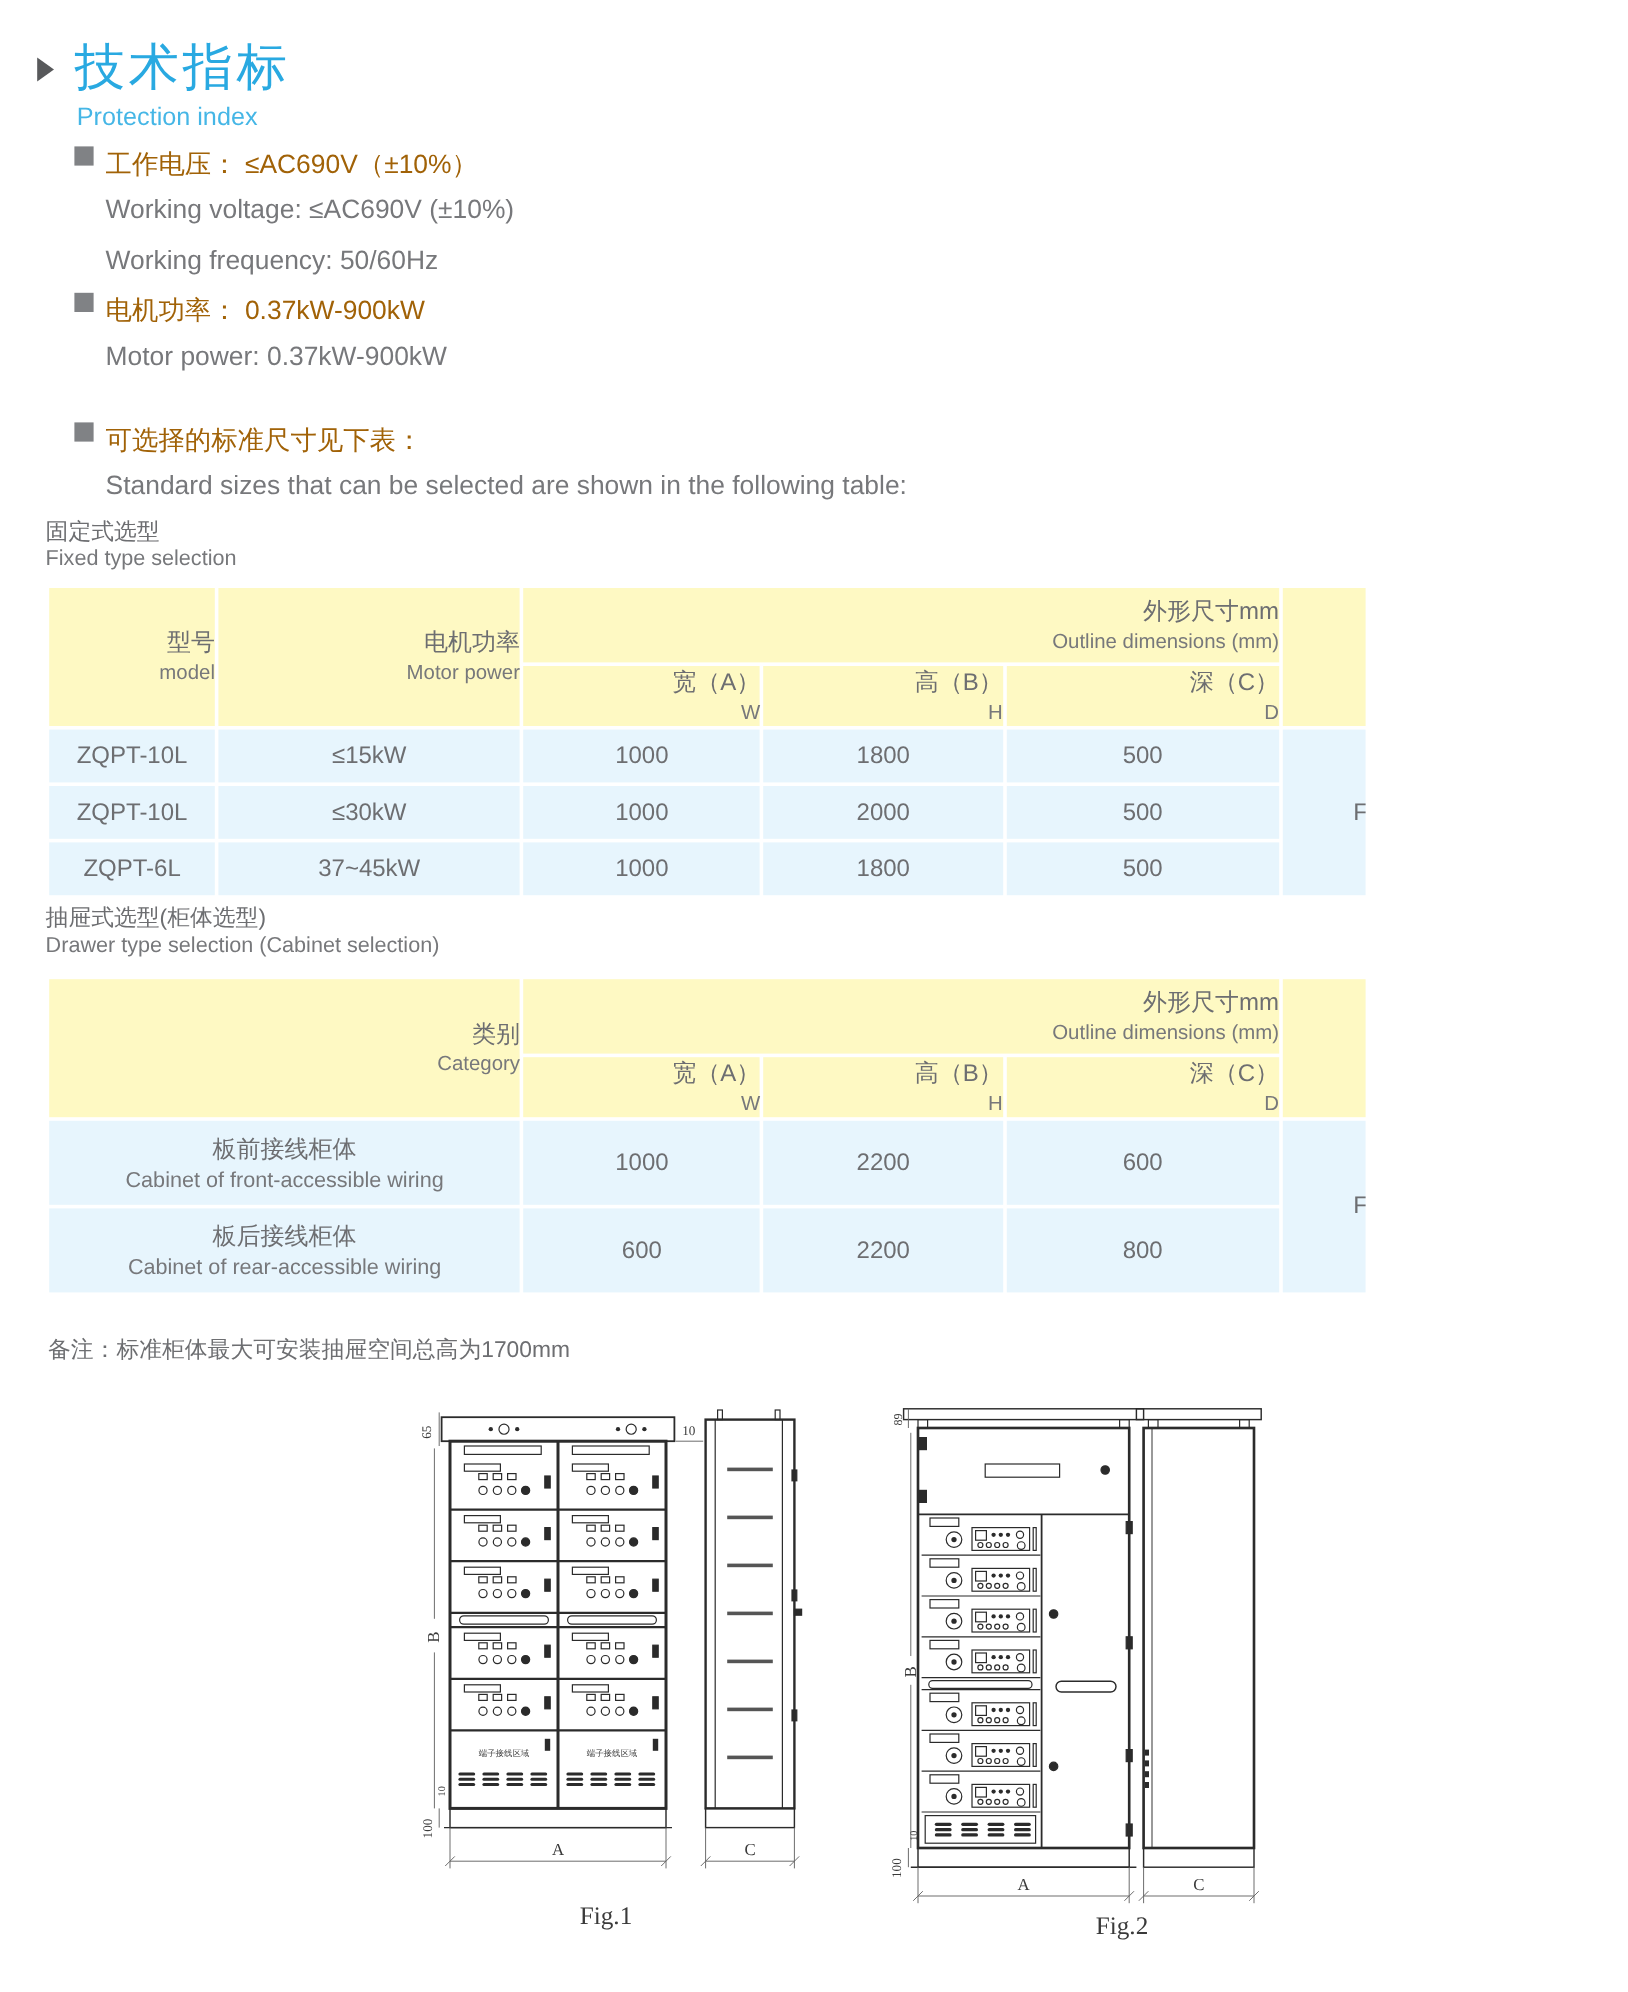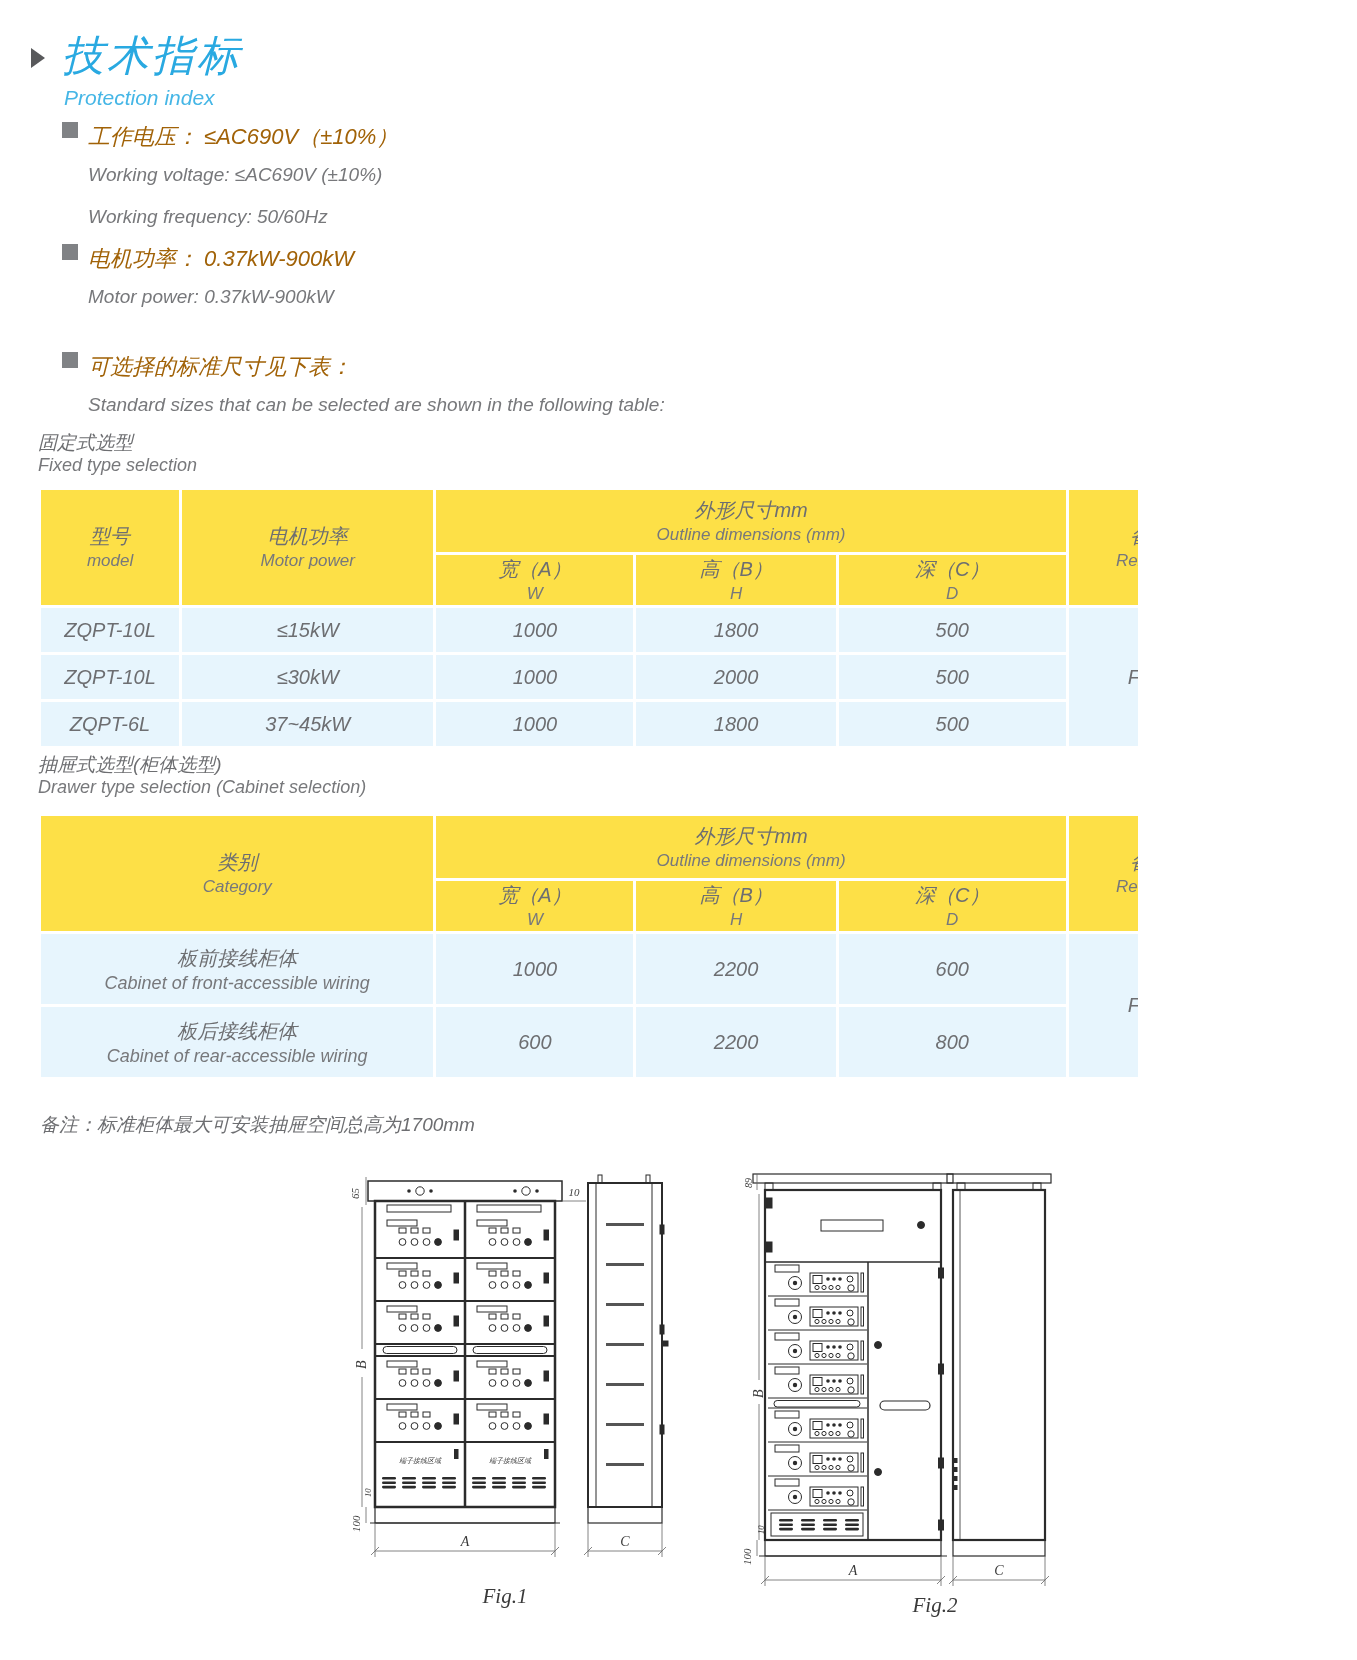--- a/index.html
+++ b/index.html
@@ -1,40 +1,40 @@
 <!DOCTYPE html>
 <html><head>
 <meta charset="utf-8">
 <style>
   * { box-sizing: border-box; margin: 0; padding: 0; }
   body { background: #ffffff; font-family: "Liberation Sans", "DejaVu Sans", sans-serif; }
-  .page { position: relative; width: 1138px; height: 1660px; background: #fff; overflow: hidden; color: #6d6e71; font-style: italic; }
+  .page { position: relative; width: 1138px; height: 1660px; background: #fff; overflow: hidden; color: #6d6e71; }
 
   
   .title-arrow { position: absolute; left: 31px; top: 48px; width: 0; height: 0;
     border-left: 14px solid #58595b; border-top: 10px solid transparent; border-bottom: 10px solid transparent; }
   .title-zh { position: absolute; left: 62px; top: 28px; font-size: 42px; color: #29a9e1; letter-spacing: 3px; }
   .title-en { position: absolute; left: 64px; top: 86px; font-size: 21px; color: #45b6e6; }
 
   
   .spec-col { position: absolute; top: 122px; width: 640px; }
   .spec-col.left { left: 62px; }
   .spec-col.right { left: 705px; }
   .spec-line-zh { font-size: 22px; height: 30px; display: flex; align-items: flex-start; margin-bottom: 8px; color: #a16207; }
   .bullet { width: 16px; height: 16px; background: #808285; display: inline-block; margin-right: 10px; flex: none; }
-  .spec-line-en { font-size: 19px; padding-left: 26px; height: 30px; display: flex; align-items: center; margin-bottom: 12px; color: #77787b; }
+  .spec-line-en { font-size: 22px; padding-left: 26px; height: 30px; display: flex; align-items: center; margin-bottom: 12px; color: #77787b; }
   .spec-intro { position: absolute; left: 62px; top: 352px; width: 800px; }
 
   
   .sec-zh { position: absolute; font-size: 19px; color: #6d6e71; }
   .sec-en { position: absolute; font-size: 18px; color: #77787b; }
 
   
   table.spec-table { position: absolute; left: 38px; border-collapse: separate; border-spacing: 3px; table-layout: fixed; width: 1196px; }
-  table.spec-table th { background: #fde047; font-weight: normal; text-align: center; vertical-align: middle; }
+  table.spec-table th { background: #fef9c3; font-weight: normal; text-align: right; vertical-align: middle; }
   table.spec-table td { background: #e7f5fd; text-align: center; vertical-align: middle; font-size: 20px; color: #6d6e71; }
   .zh-line { font-size: 20px; line-height: 27px; color: #6d6e71; }
   .en-line { font-size: 17px; line-height: 22px; color: #77787b; }
   #fixed-table { top: 487px; }
   #fixed-table tr.hrow1 th { height: 62px; }
   #fixed-table tr.hrow2 th { height: 50px; }
   #fixed-table tr.drow td { height: 44px; }
   #drawer-table { top: 813px; }
   #drawer-table tr.hrow1 th { height: 62px; }
   #drawer-table tr.hrow2 th { height: 50px; }

